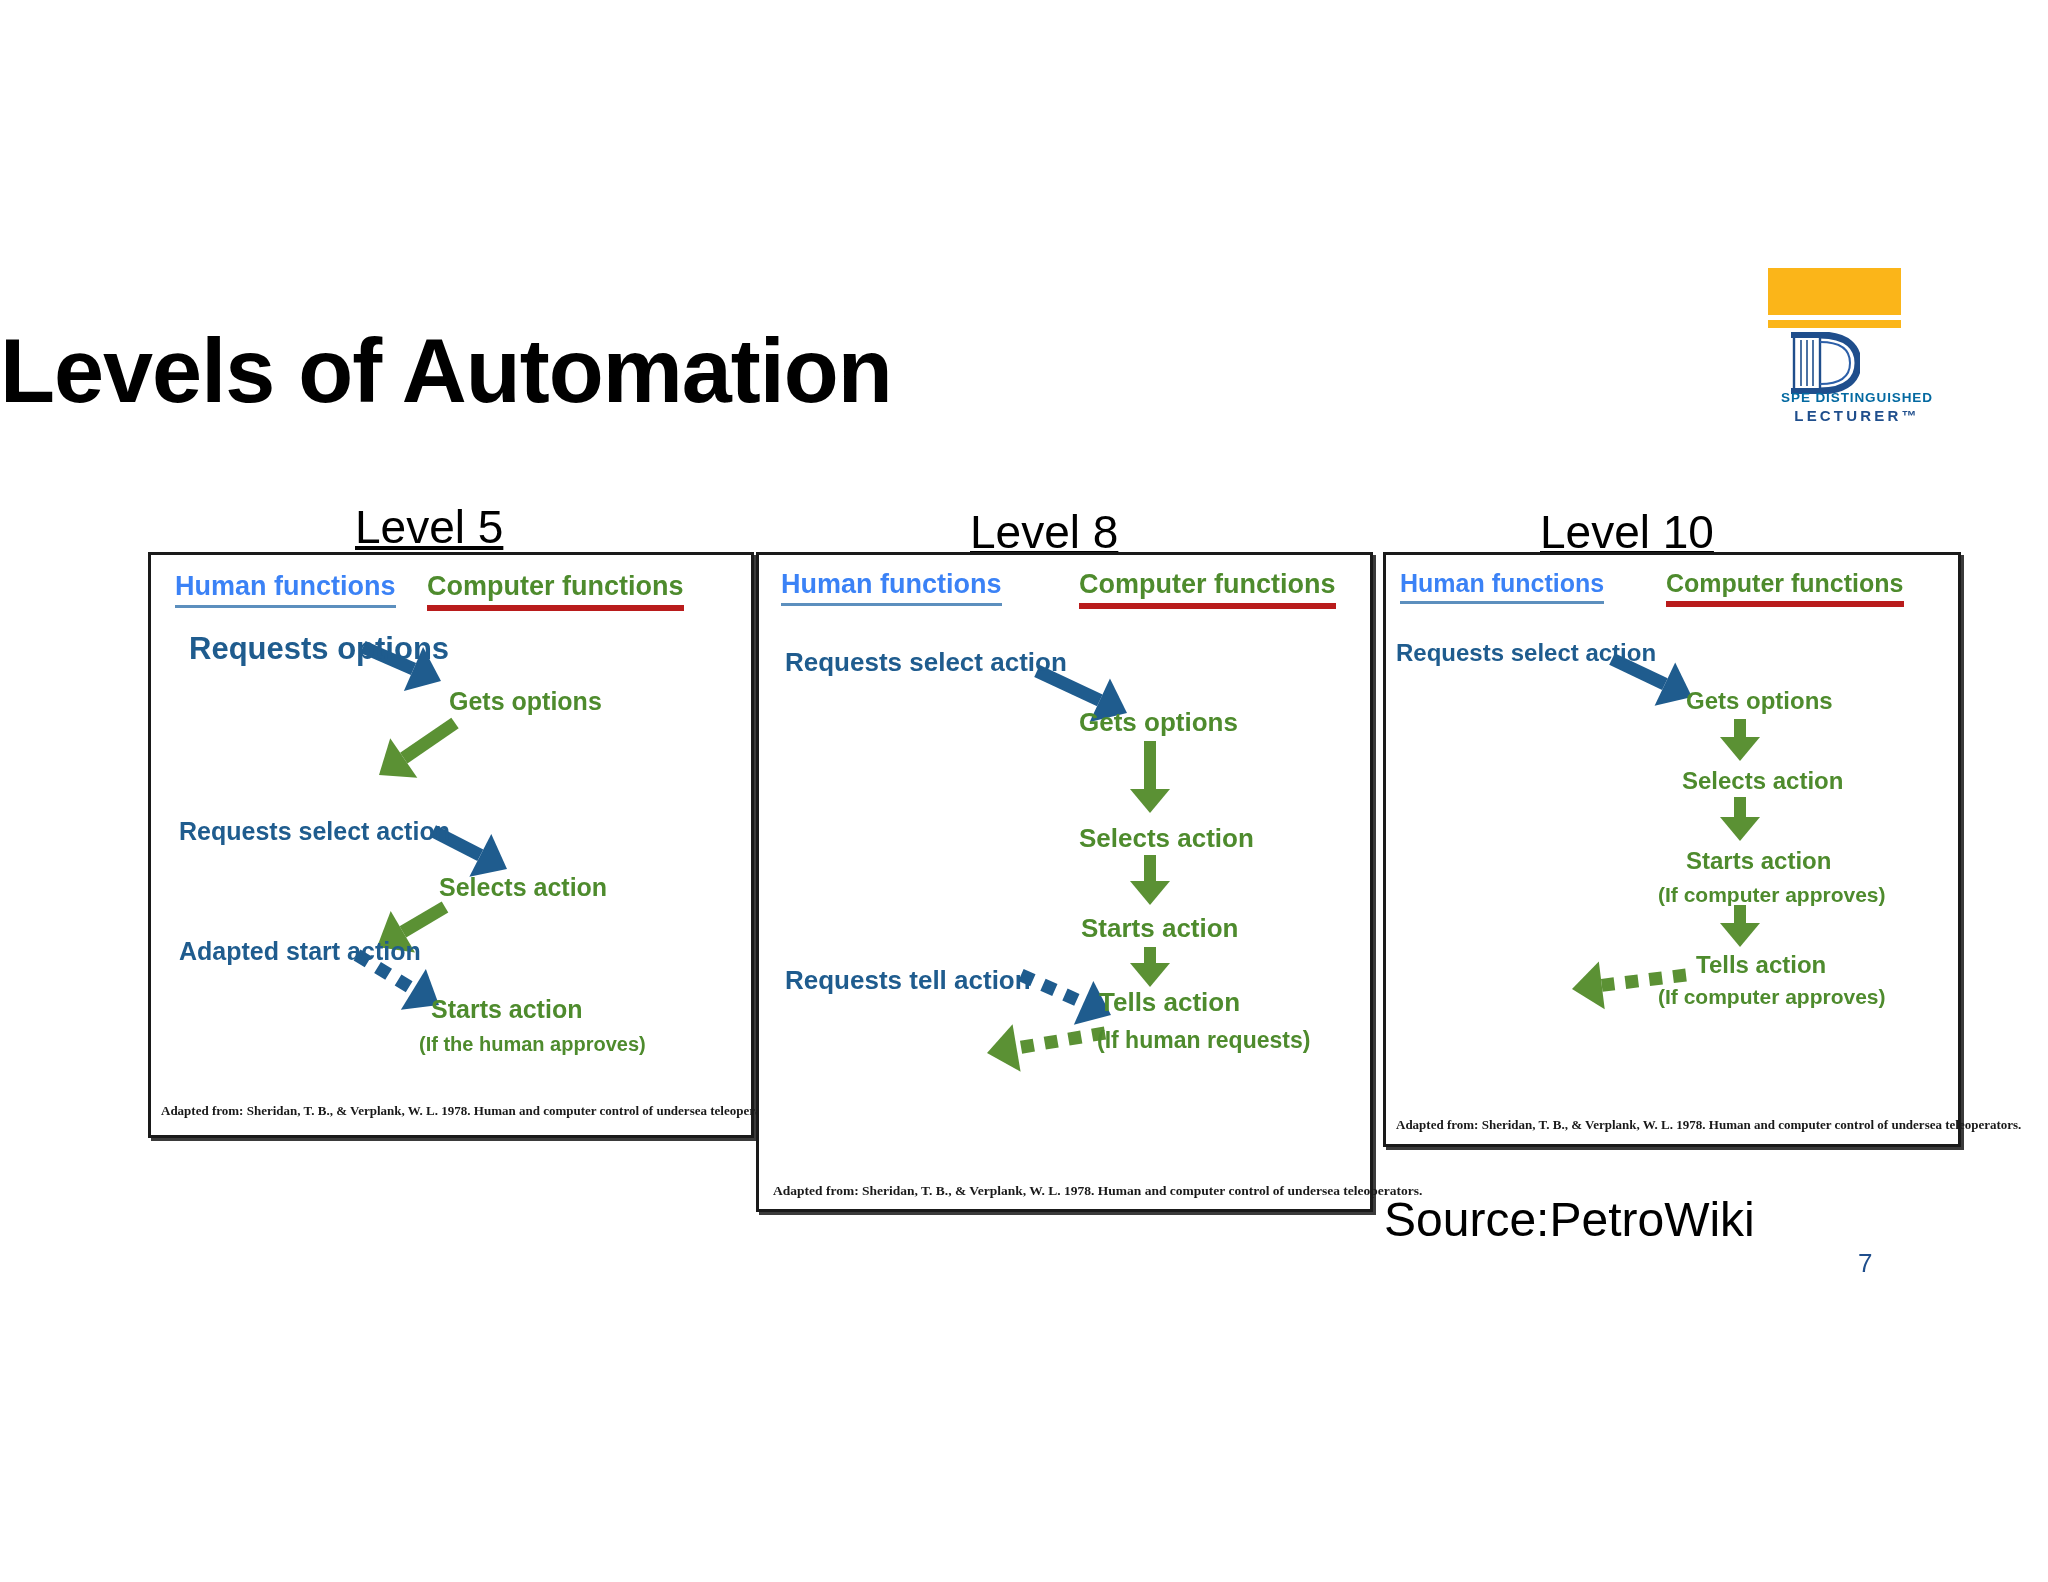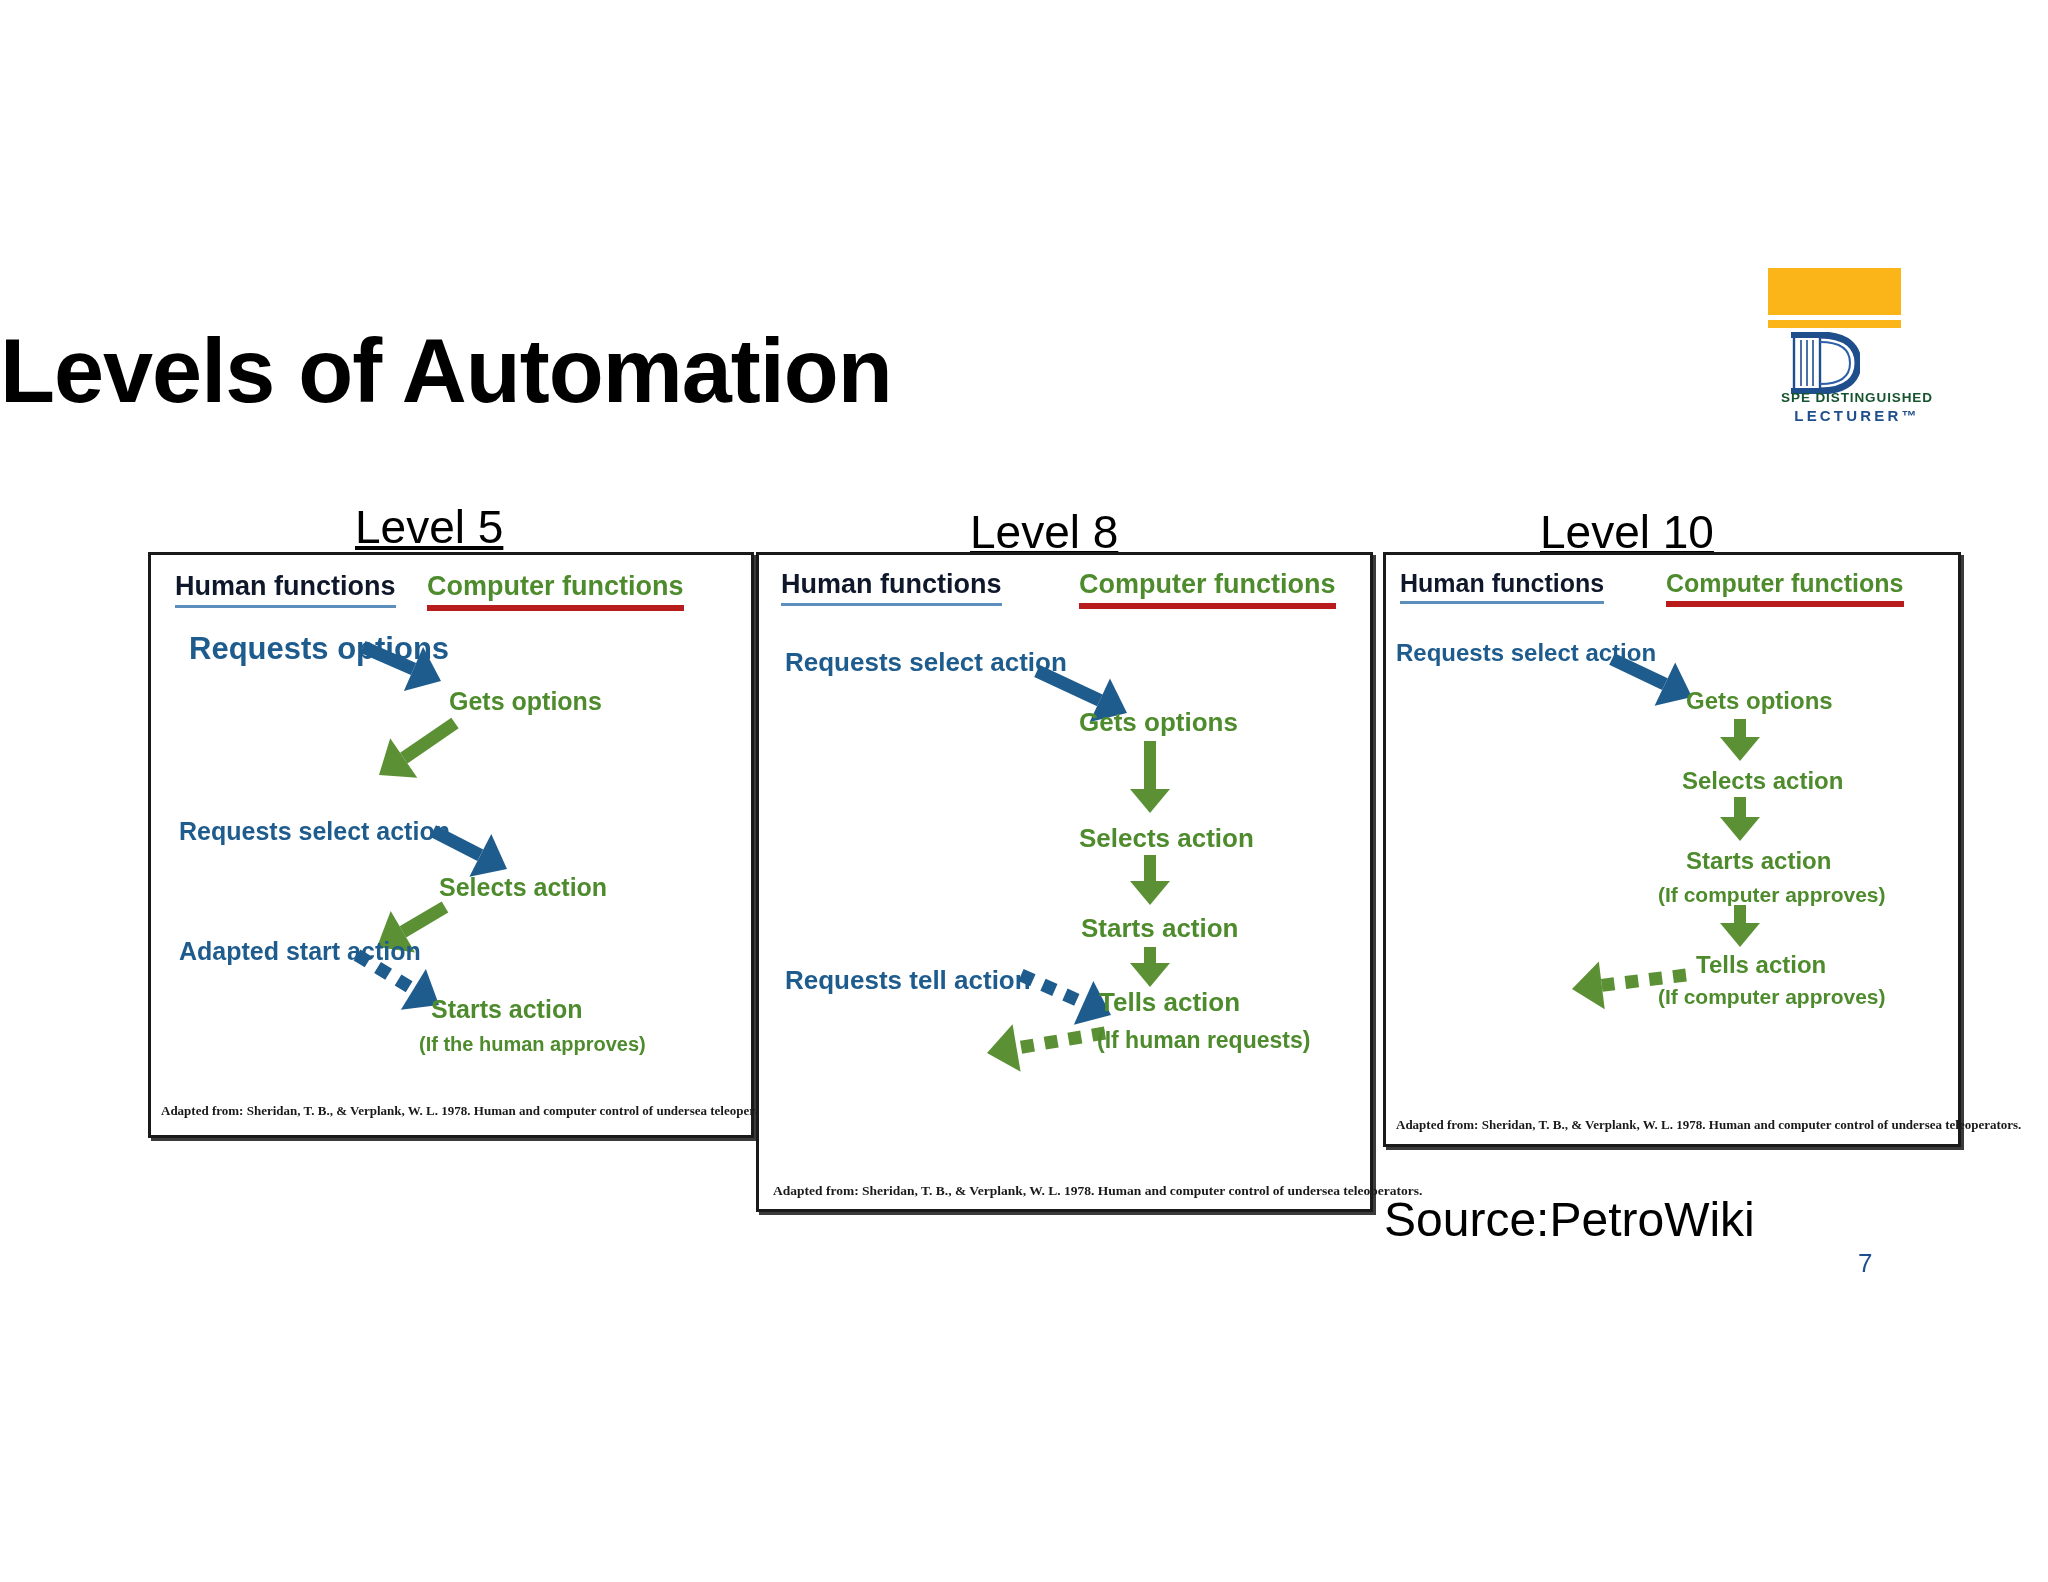--- a/index.html
+++ b/index.html
@@ -65,21 +65,21 @@
   }
   #logo-text-distinguished {
     position: absolute;
     left: 2px;
     top: 128px;
     width: 186px;
     text-align: center;
     font-size: 13.5px;
     font-weight: bold;
     letter-spacing: 0.9px;
-    color: #14532d;
+    color: #0369a1;
     font-family: "Liberation Sans", sans-serif;
   }
   #logo-text-lecturer {
     position: absolute;
     left: 2px;
     top: 145px;
     width: 186px;
     text-align: center;
     font-size: 15px;
     font-weight: bold;
@@ -120,21 +120,21 @@
   }
 
   .col-header {
     position: absolute;
     font-weight: bold;
     font-family: "Liberation Sans", sans-serif;
     white-space: nowrap;
     padding-bottom: 3px;
   }
   .col-header.human {
-    color: #0f172a;
+    color: #3b82f6;
     border-bottom: 3px solid #5C8FBE;
   }
   .col-header.computer {
     color: #4E8B2D;
     border-bottom: 6px solid #b91c1c;
   }
 
   .node {
     position: absolute;
     font-weight: bold;

